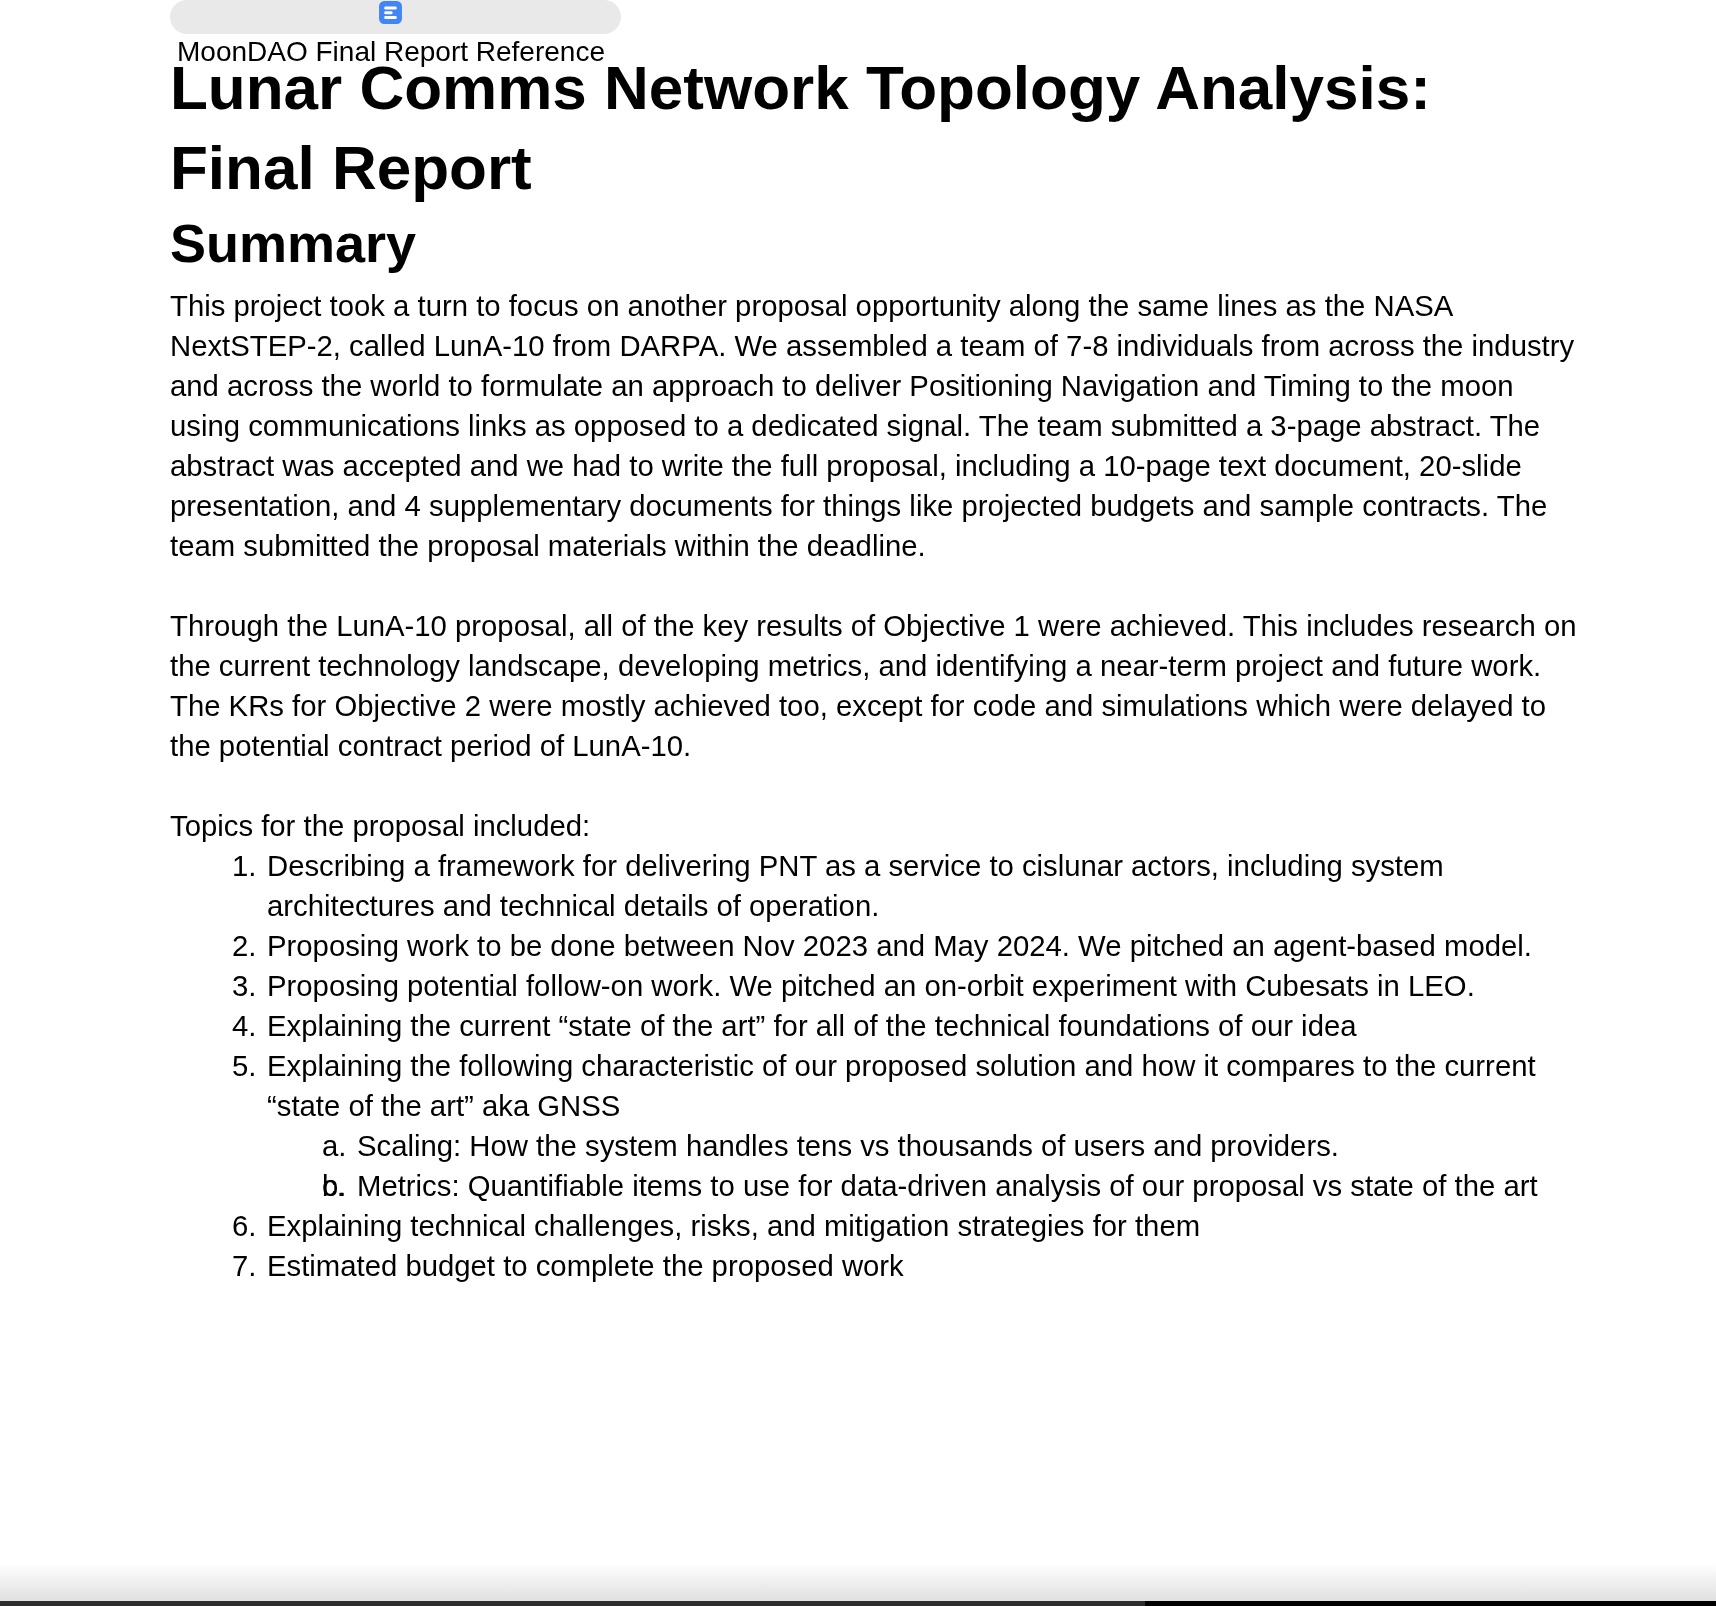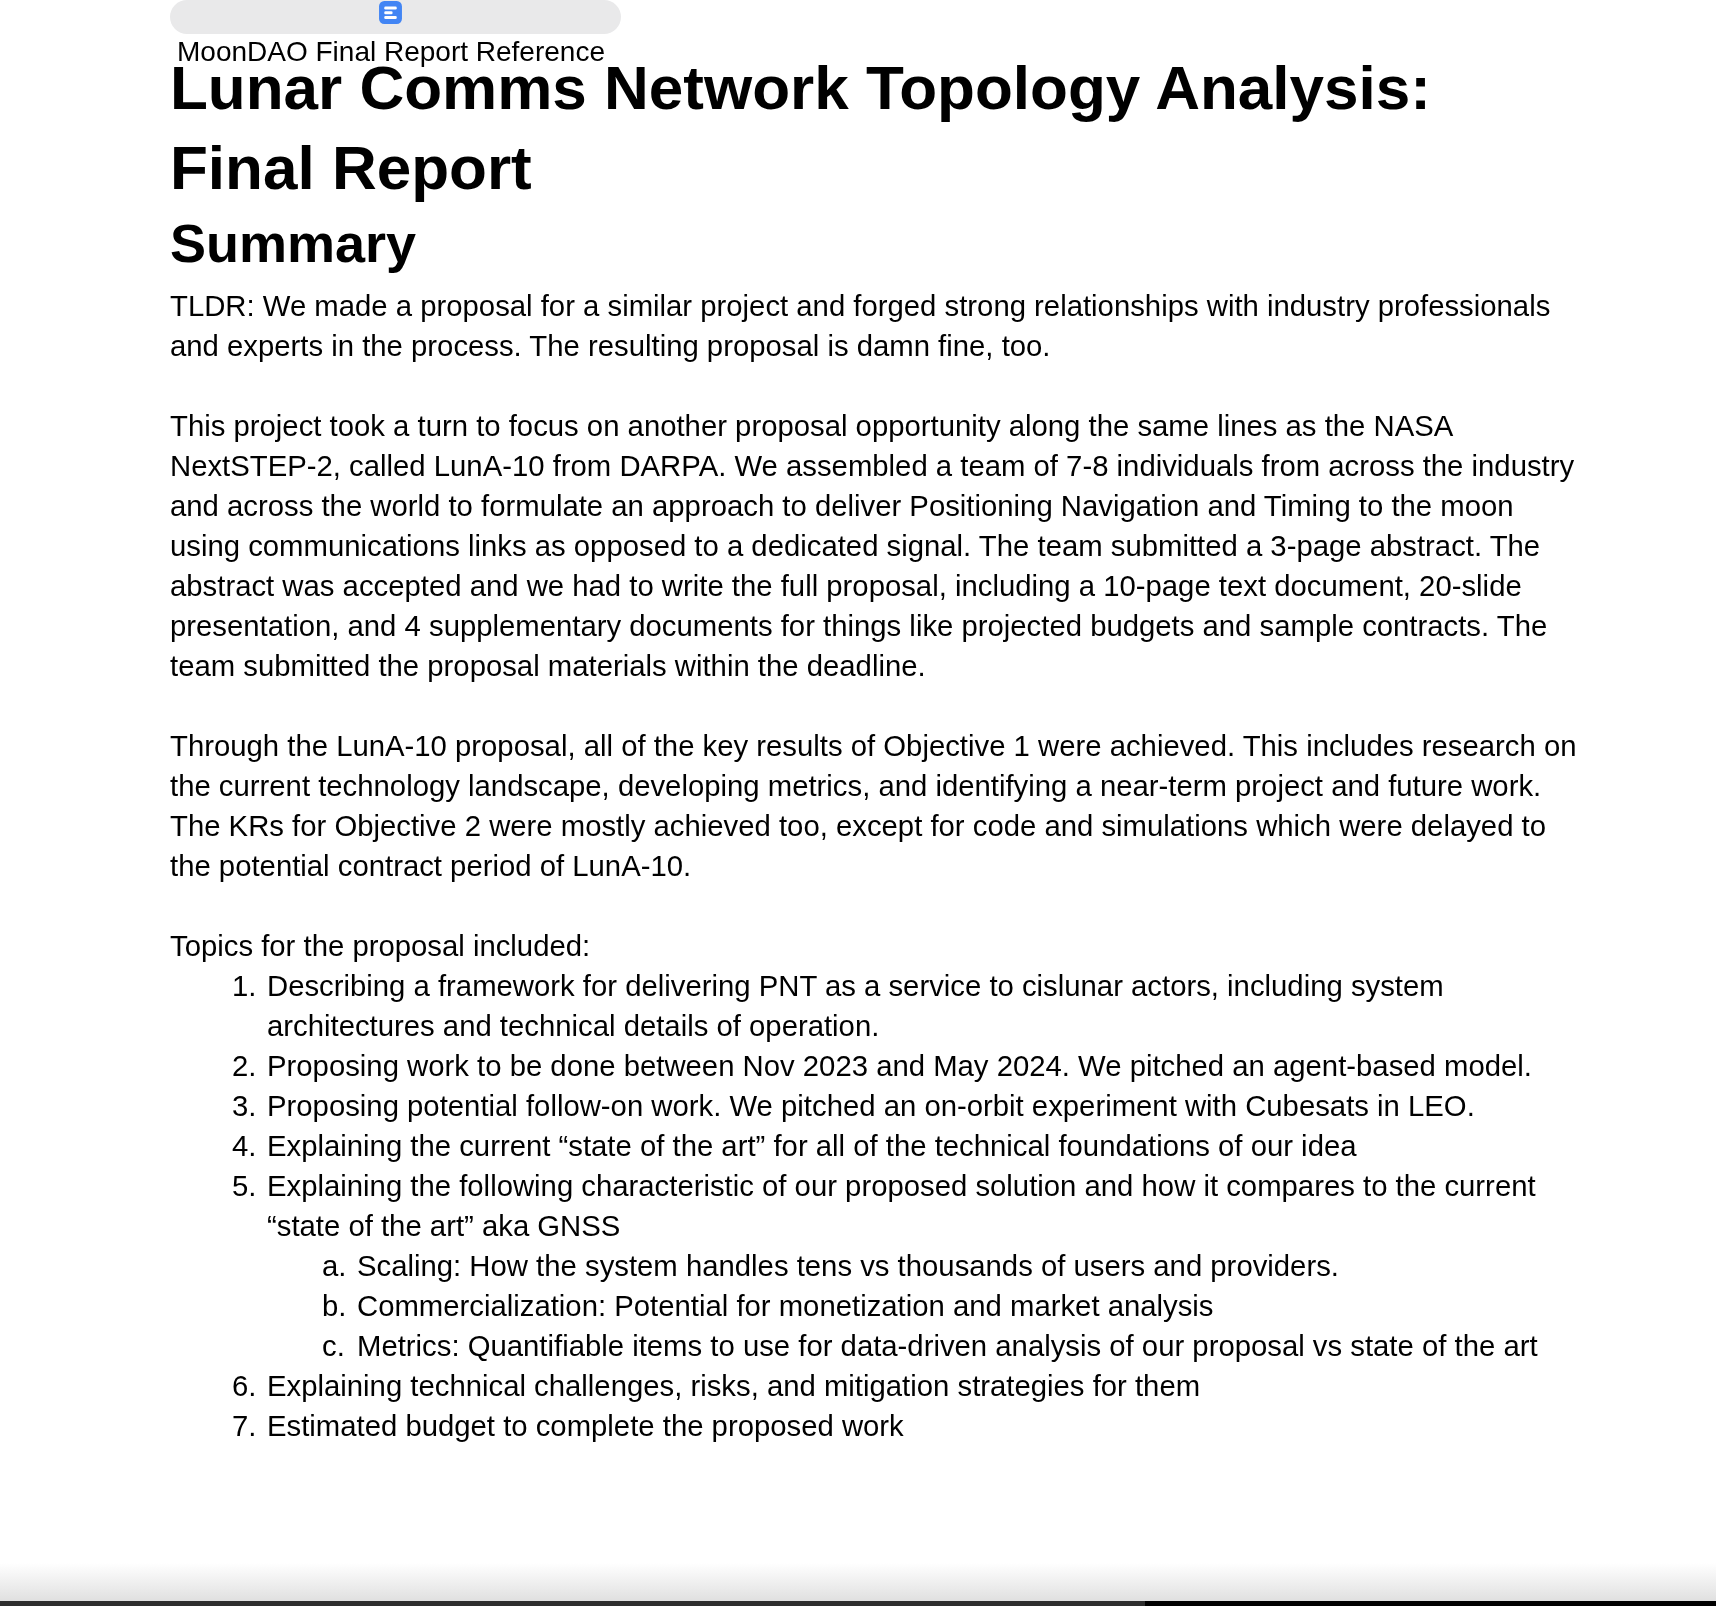--- a/index.html
+++ b/index.html
@@ -90,21 +90,20 @@
         <rect x="6" y="15.4" width="12" height="2.8" rx="1.2" fill="#ffffff"></rect>
       </svg>
     </span>
     <span class="chip-label">MoonDAO Final Report Reference</span>
   </div>
 
   <h1 class="doc-title">Lunar Comms Network Topology Analysis: Final Report</h1>
 
   <h2 class="doc-heading">Summary</h2>
 
-  <p class="body-par">TLDR: We made a proposal for a similar project and forged strong relationships with industry professionals and experts in the process. The resulting proposal is damn fine, too.</p>
 
   <p class="body-par">This project took a turn to focus on another proposal opportunity along the same lines as the NASA NextSTEP-2, called LunA-10 from DARPA. We assembled a team of 7-8 individuals from across the industry and across the world to formulate an approach to deliver Positioning Navigation and Timing to the moon using communications links as opposed to a dedicated signal. The team submitted a 3-page abstract. The abstract was accepted and we had to write the full proposal, including a 10-page text document, 20-slide presentation, and 4 supplementary documents for things like projected budgets and sample contracts. The team submitted the proposal materials within the deadline.</p>
 
   <p class="body-par">Through the LunA-10 proposal, all of the key results of Objective 1 were achieved. This includes research on the current technology landscape, developing metrics, and identifying a near-term project and future work. The KRs for Objective 2 were mostly achieved too, except for code and simulations which were delayed to the potential contract period of LunA-10.</p>
 
   <p class="body-par no-gap">Topics for the proposal included:</p>
 
   <div class="topics-list">
 
     <div class="li1">
@@ -132,21 +131,20 @@
       <span class="li-text">Explaining the following characteristic of our proposed solution and how it compares to the current “state of the art” aka GNSS</span>
     </div>
 
     <div class="li2">
       <span class="marker">a.</span>
       <span class="li-text">Scaling: How the system handles tens vs thousands of users and providers.</span>
     </div>
 
     <div class="li2">
       <span class="marker">b.</span>
-      <span class="li-text">Commercialization: Potential for monetization and market analysis</span>
     </div>
 
     <div class="li2">
       <span class="marker">c.</span>
       <span class="li-text">Metrics: Quantifiable items to use for data-driven analysis of our proposal vs state of the art</span>
     </div>
 
     <div class="li1">
       <span class="marker">6.</span>
       <span class="li-text">Explaining technical challenges, risks, and mitigation strategies for them</span>

